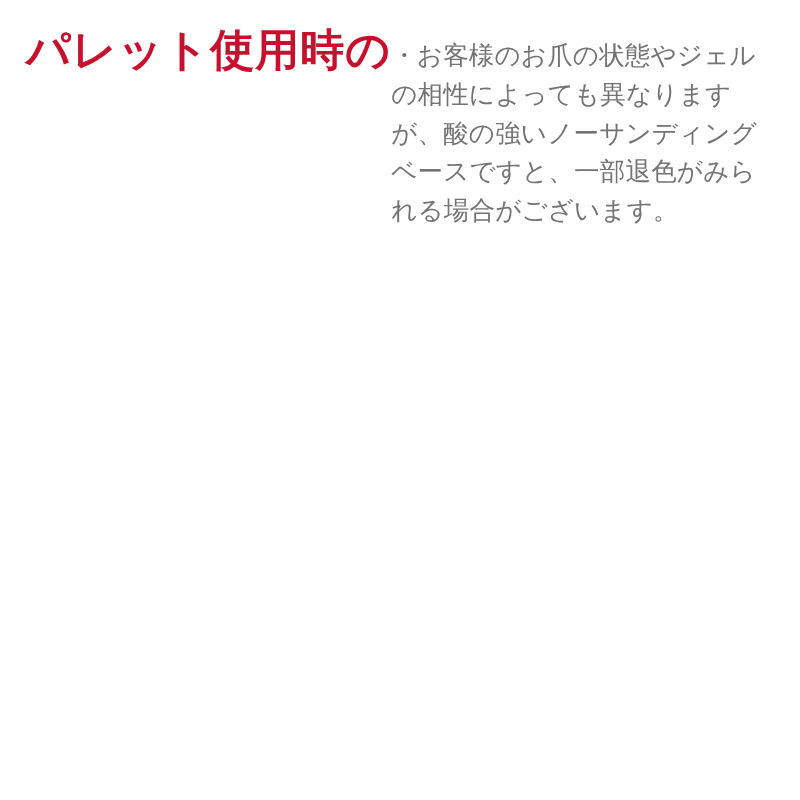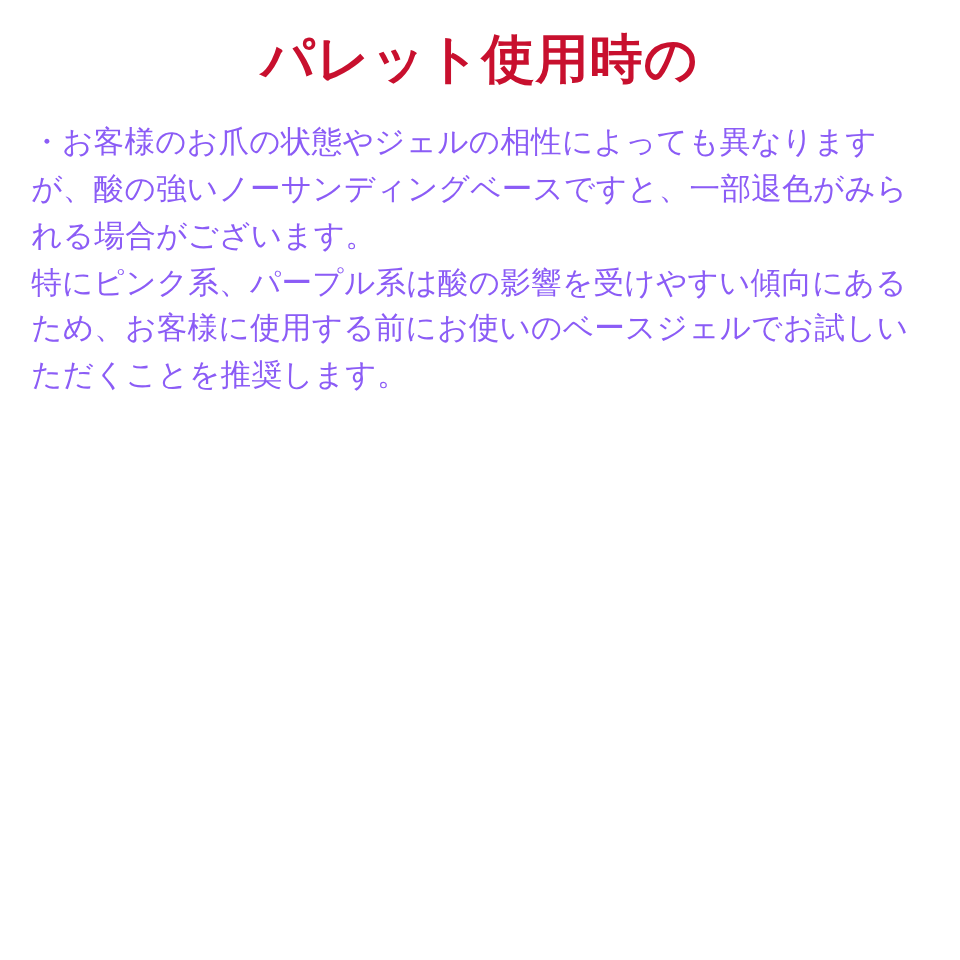--- a/index.html
+++ b/index.html
@@ -13,21 +13,21 @@
     font-family: "DejaVu Sans", "Liberation Sans", sans-serif;
     color: #1a1a1a;
     overflow: hidden;
   }
   .page {
     width: 800px;
     height: 800px;
     box-sizing: border-box;
     padding: 22px 26px 0 26px;
     display: flex;
-    flex-direction: column;
+    flex-direction: row;
   }
   .heading {
     text-align: center;
     color: #c8102e;
     font-weight: bold;
     letter-spacing: 1px;
     line-height: 1.28;
     margin: 0 0 6px 0;
   }
   .heading-line {
@@ -37,21 +37,21 @@
   }
   .heading-line.line1 {
     margin-bottom: 2px;
   }
   .body-block {
     margin-top: 14px;
   }
   .para {
     font-size: 25.5px;
     line-height: 1.52;
-    color: #8b5cf6;
+    color: #737373;
     margin: 0 0 4px 0;
     text-align: left;
     letter-spacing: 0.2px;
     word-break: break-all;
   }
   .para.gap-after {
     margin-bottom: 28px;
   }
   .para.tight {
     margin-bottom: 0;
@@ -61,16 +61,15 @@
 <body>
 
 <div class="page">
 
   <div class="heading">
     <span class="heading-line line1">パレット使用時の</span>
   </div>
 
   <div class="body-block">
     <p class="para tight">・お客様のお爪の状態やジェルの相性によっても異なりますが、酸の強いノーサンディングベースですと、一部退色がみられる場合がございます。</p>
-    <p class="para gap-after">特にピンク系、パープル系は酸の影響を受けやすい傾向にあるため、お客様に使用する前にお使いのベースジェルでお試しいただくことを推奨します。</p>
   </div>
 
 </div>
 
 </body></html>

